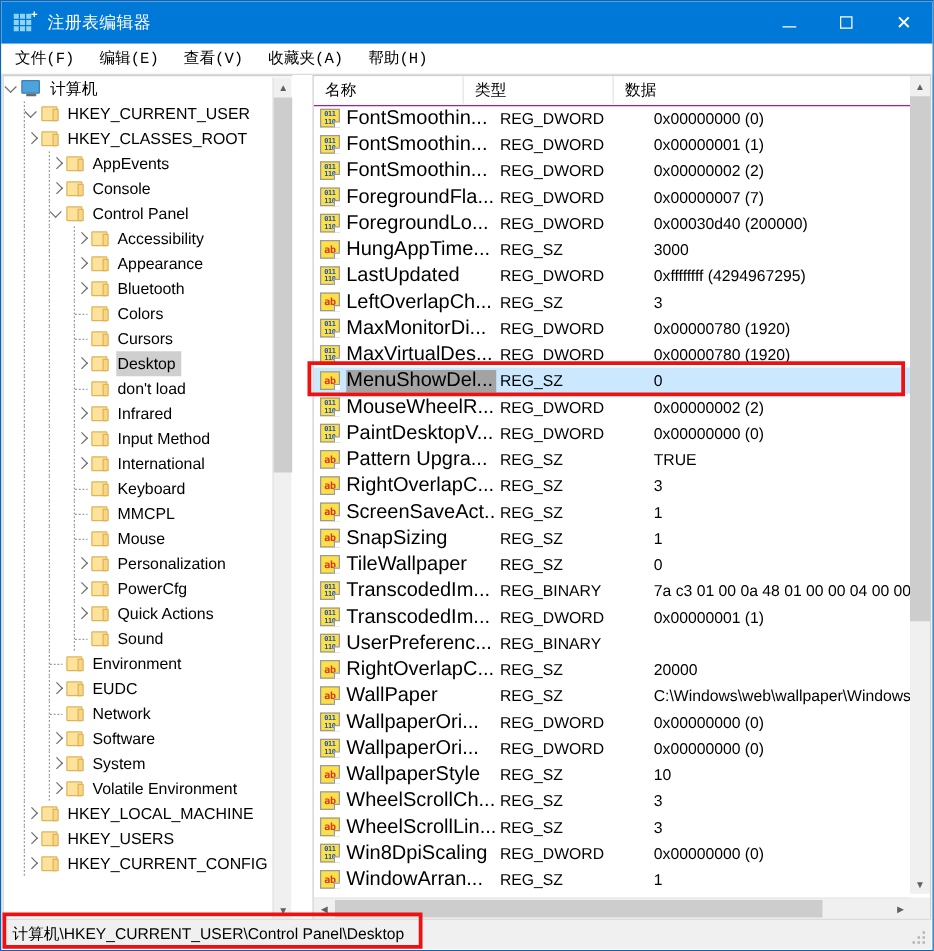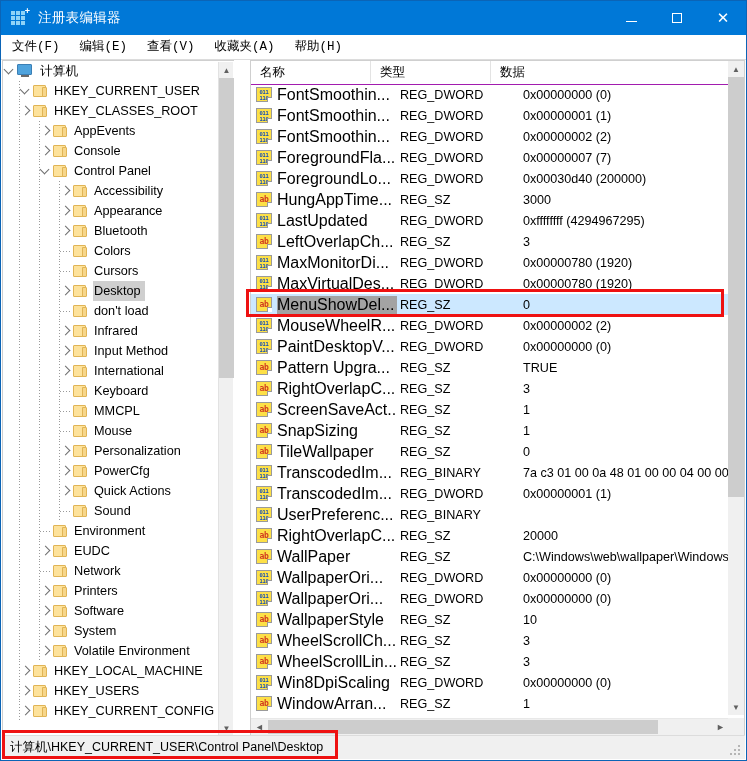--- a/index.html
+++ b/index.html
@@ -388,28 +388,20 @@
             <span class="chev "></span>
             <span class="folder"></span>
             <span class="tlabel">Network</span>
           </div>
           <div class="trow">
             <span class="guide" style="left: 16px;"></span>
             <span class="guide" style="left: 36px;"></span>
             <span style="display: inline-block; flex: 0 0 auto; width: 36px; height: 1px;"></span>
             <span class="chev col"></span>
             <span class="folder"></span>
-            <span class="tlabel">Printers</span>
-          </div>
-          <div class="trow">
-            <span class="guide" style="left: 16px;"></span>
-            <span class="guide" style="left: 36px;"></span>
-            <span style="display: inline-block; flex: 0 0 auto; width: 36px; height: 1px;"></span>
-            <span class="chev col"></span>
-            <span class="folder"></span>
             <span class="tlabel">Software</span>
           </div>
           <div class="trow">
             <span class="guide" style="left: 16px;"></span>
             <span class="guide" style="left: 36px;"></span>
             <span style="display: inline-block; flex: 0 0 auto; width: 36px; height: 1px;"></span>
             <span class="chev col"></span>
             <span class="folder"></span>
             <span class="tlabel">System</span>
           </div>

